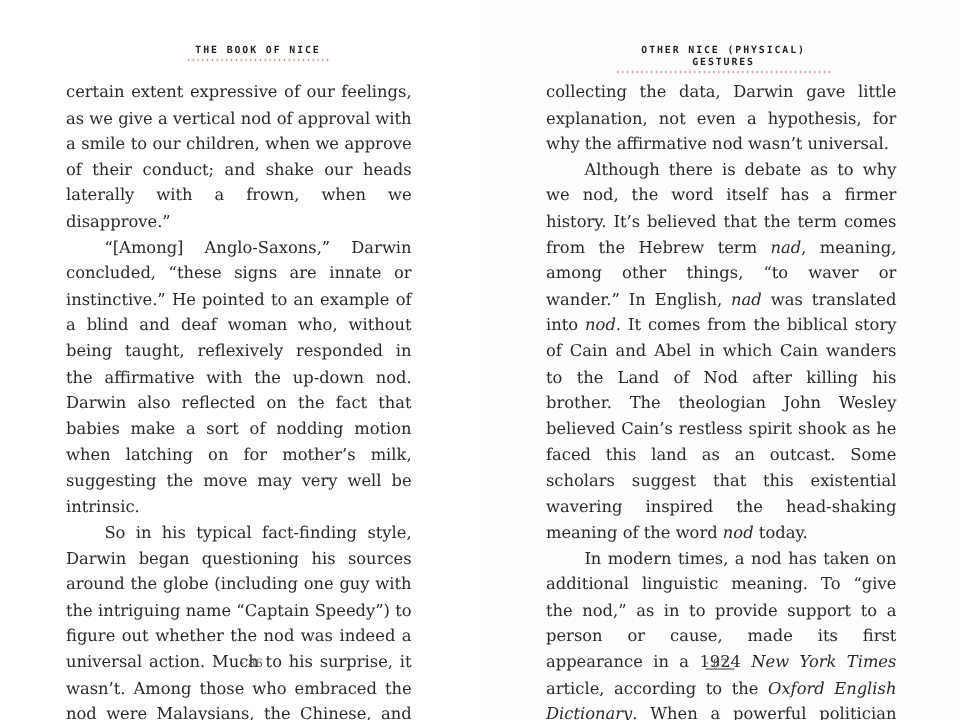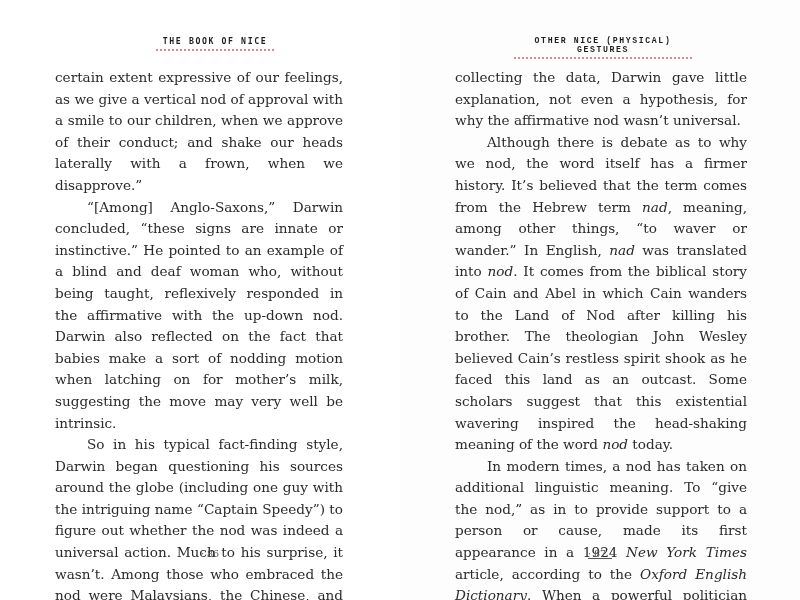--- a/index.html
+++ b/index.html
@@ -22,21 +22,21 @@
     font-weight: bold; font-size: 8.2px; letter-spacing: 1.6px;
     color: #1e1e1e; text-transform: uppercase;
     text-align: center;
   }
   .running-head .rule {
     display: block; margin-top: 3px; height: 2px;
     background-image: radial-gradient(circle, #d9868c 0.7px, transparent 0.9px);
     background-size: 4px 2px; background-repeat: repeat-x;
   }
   .left .running-head { left: 155px; width: 120px; }
-  .right .running-head { left: 513px; left: 113px; width: 180px; font-family: Liberation Mono, monospace; }
+  .right .running-head { left: 513px; left: 113px; width: 180px; }
   .text {
     position: absolute; top: 67px;
     font-size: 13.6px; line-height: 21.6px;
     text-align: justify; hyphens: manual;
   }
   .left .text { left: 55px; width: 288px; }
   .right .text { left: 55px; width: 292px; }
   .text p { margin: 0; text-indent: 0; }
   .text p.indent { text-indent: 32px; }
   .text em { }

